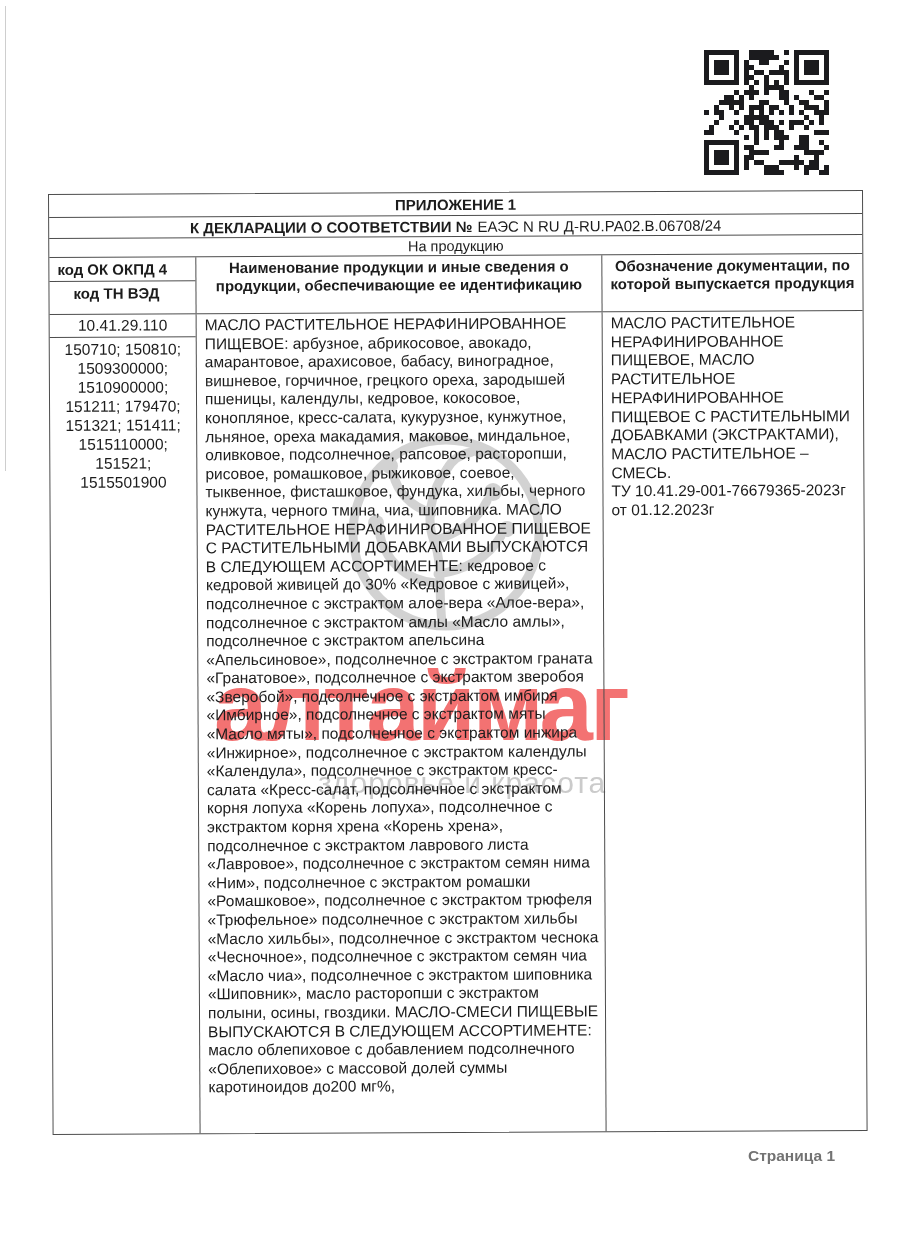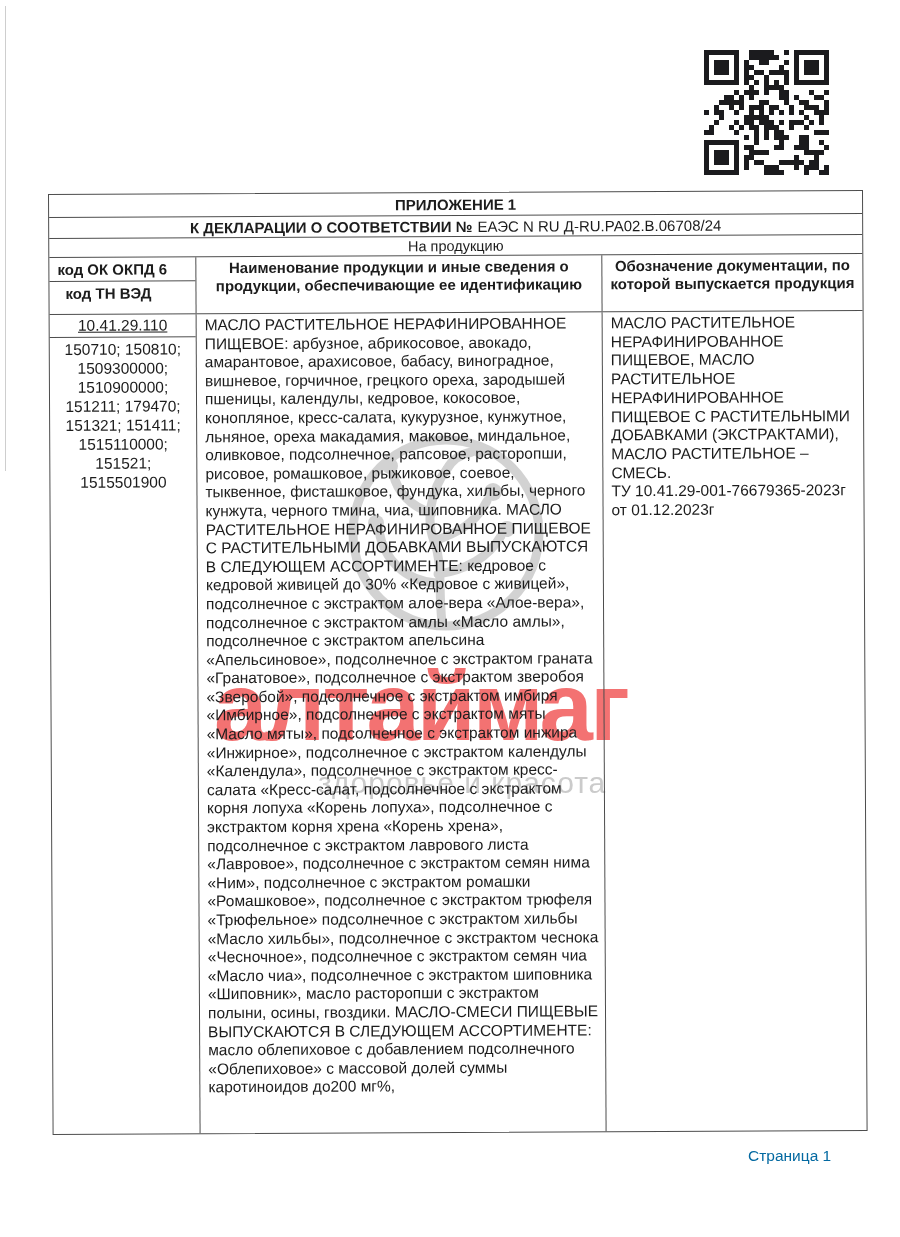--- a/index.html
+++ b/index.html
@@ -41,43 +41,43 @@
   .t-row.decl{height:20px;font-size:15px;}
   .t-row.decl .b{font-weight:bold;margin-right:5px;}
   .t-row.subject{height:18px;font-size:14.5px;}
   .t-cols{display:flex;align-items:stretch;}
   .c1{width:146px;flex:0 0 146px;border-right:1.5px solid #4d4d4d;}
   .c2{width:406px;flex:0 0 406px;border-right:1.5px solid #4d4d4d;}
   .c3{flex:1 1 auto;}
   .t-head{border-bottom:1.5px solid #4d4d4d;min-height:56px;}
   .t-head .c1{display:flex;flex-direction:column;font-weight:bold;font-size:15px;}
   .h-sub1{border-bottom:1.5px solid #4d4d4d;padding:2px 4px 2px 8px;height:19px;display:flex;align-items:center;}
-  .h-sub2{padding:2px 4px 2px 16px;height:19px;display:flex;align-items:center;}
+  .h-sub2{padding:2px 4px 2px 24px;height:19px;display:flex;align-items:center;}
   .t-head .c2,.t-head .c3{
     display:flex;align-items:flex-start;justify-content:center;text-align:center;
     font-weight:bold;font-size:15px;line-height:17.5px;padding:2px 8px;box-sizing:border-box;
   }
   .t-body{min-height:819px;}
   .b-okpd{
     border-bottom:1.5px solid #4d4d4d;height:22px;
-    display:flex;align-items:center;justify-content:center;text-align:right;text-decoration:underline;
+    display:flex;align-items:center;justify-content:center;text-align:right;
   }
   .b-tnved{
     padding-top:2px;text-align:center;line-height:19px;white-space:pre-line;
   }
   .b-desc{
     padding:2px 6px 2px 8px;box-sizing:border-box;
     line-height:18.6px;text-align:left;
   }
   .b-doc{
     padding:2px 6px 2px 8px;box-sizing:border-box;
     line-height:18.7px;text-align:left;white-space:pre-line;
   }
   .footer{
-    position:absolute;left:748px;top:1147px;z-index:2;font-size:15.5px;color:#0369a1;
+    position:absolute;left:748px;top:1147px;z-index:2;font-size:15.5px;color:#737373;font-weight:bold;
   }
 </style>
 </head>
 <body>
 
 <div class="page">
 
   <div class="scan-edge"></div>
 
   <svg class="qr" id="qr-svg" viewBox="0 0 125 125">
@@ -401,21 +401,21 @@
 
     <div class="t-row decl">
       <span class="b">К ДЕКЛАРАЦИИ О СООТВЕТСТВИИ №</span>
       <span>ЕАЭС N RU Д-RU.РА02.В.06708/24</span>
     </div>
 
     <div class="t-row subject">На продукцию</div>
 
     <div class="t-cols t-head">
       <div class="c1">
-        <div class="h-sub1">код ОК ОКПД 6</div>
+        <div class="h-sub1">код ОК ОКПД 4</div>
         <div class="h-sub2">код ТН ВЭД</div>
       </div>
       <div class="c2">Наименование продукции и иные сведения о продукции, обеспечивающие ее идентификацию</div>
       <div class="c3" style="display:flex;align-items:flex-start;justify-content:center;text-align:center;font-weight:bold;font-size:15px;line-height:17.5px;padding:2px 8px;box-sizing:border-box;">Обозначение документации, по которой выпускается продукция</div>
     </div>
 
     <div class="t-cols t-body">
       <div class="c1">
         <div class="b-okpd">10.41.29.110</div>
         <div class="b-tnved">150710; 150810;

